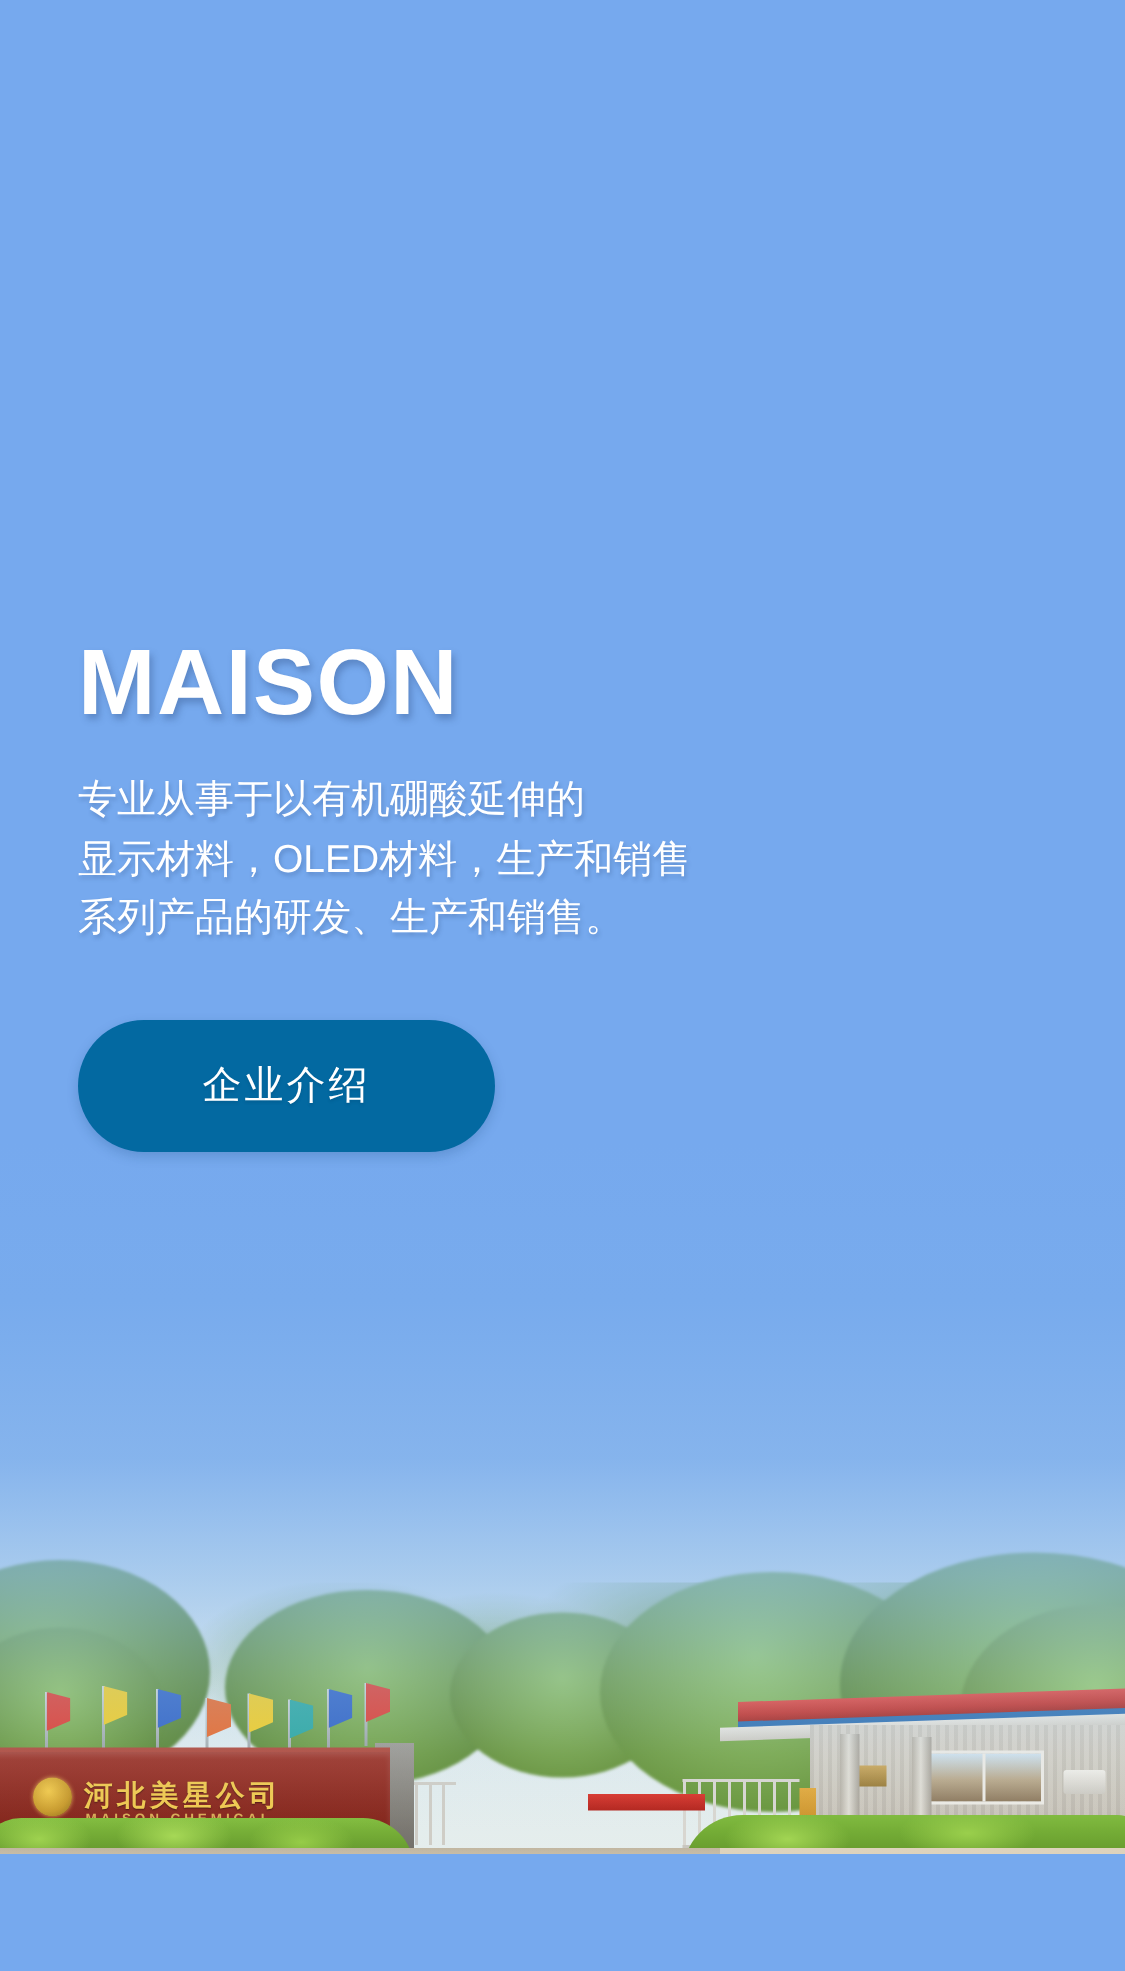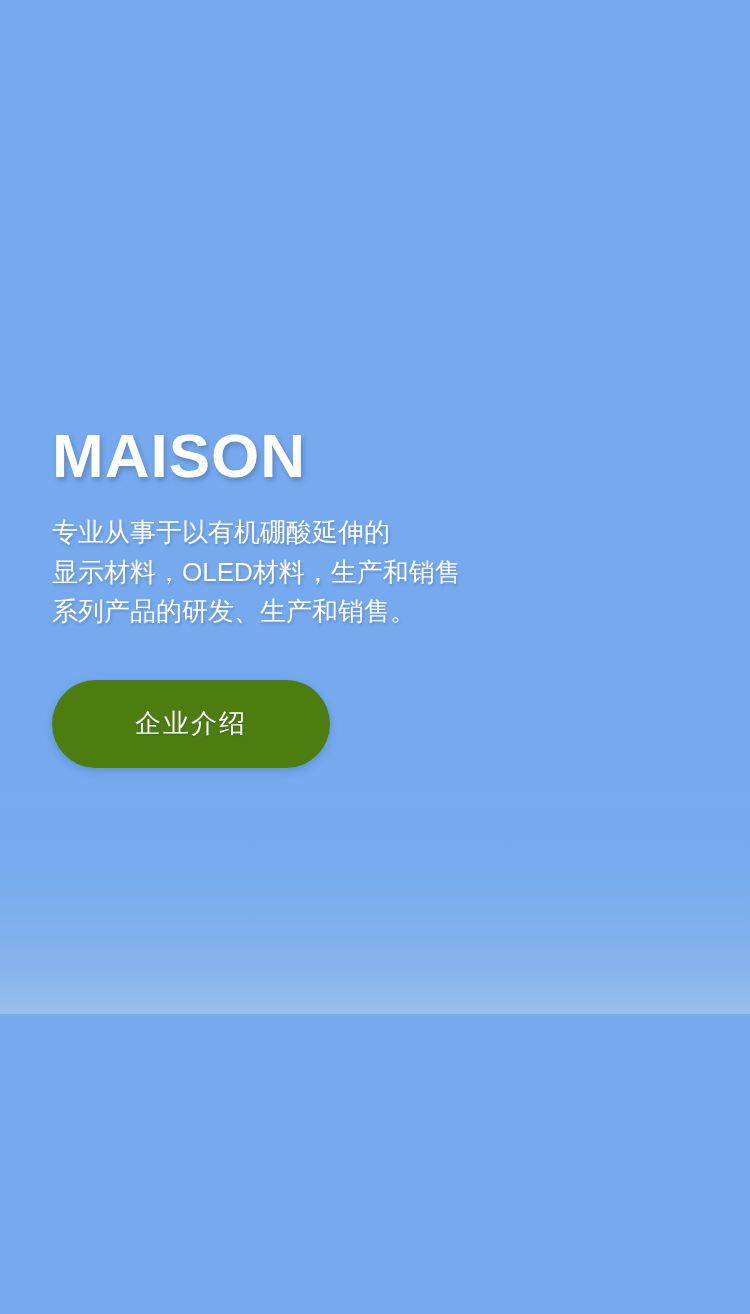--- a/index.html
+++ b/index.html
@@ -9,21 +9,21 @@
     width:750px;
     height:1314px;
     overflow:hidden;
     background:#76a9ee;
     font-family:"Liberation Sans","DejaVu Sans",sans-serif;
   }
 
   #hero {
     position:relative;
     width:750px;
-    height:1014px;
+    height:1236px;
     overflow:hidden;
     background:#76a9ee;
   }
 
   
   .photo {
     position:absolute;
     left:0; top:0;
     width:750px; height:1314px;
     overflow:hidden;
@@ -234,21 +234,21 @@
     text-shadow:1px 2px 3px rgba(40,70,120,.30);
     white-space:pre-line;
   }
   .cta {
     display:block;
     margin-top:48px;
     width:278px;
     height:88px;
     border:none;
     border-radius:44px;
-    background:#4d7c0f;
+    background:#0369a1;
     color:#ffffff;
     font-family:inherit;
     font-size:26px;
     letter-spacing:2px;
     cursor:pointer;
     box-shadow:0 3px 8px rgba(20,70,120,.22);
     text-shadow:0 1px 2px rgba(0,60,100,.25);
   }
 </style>
 </head>

